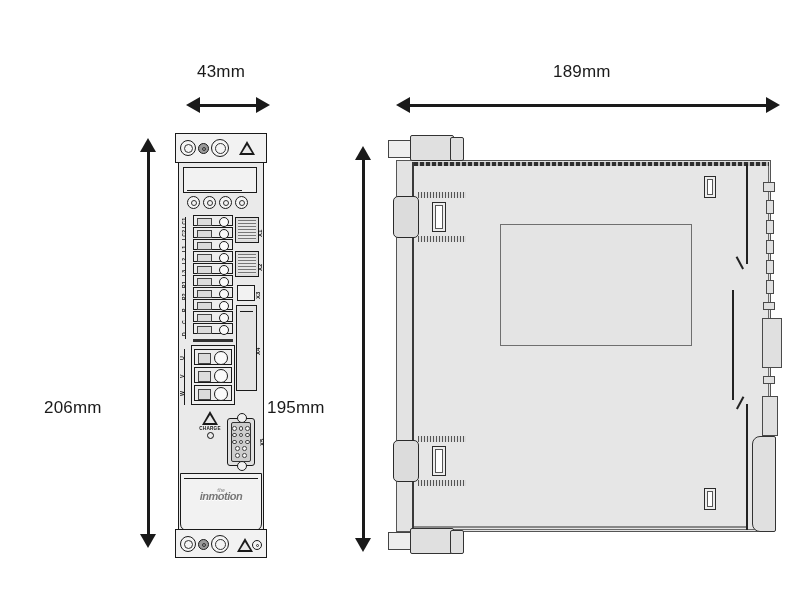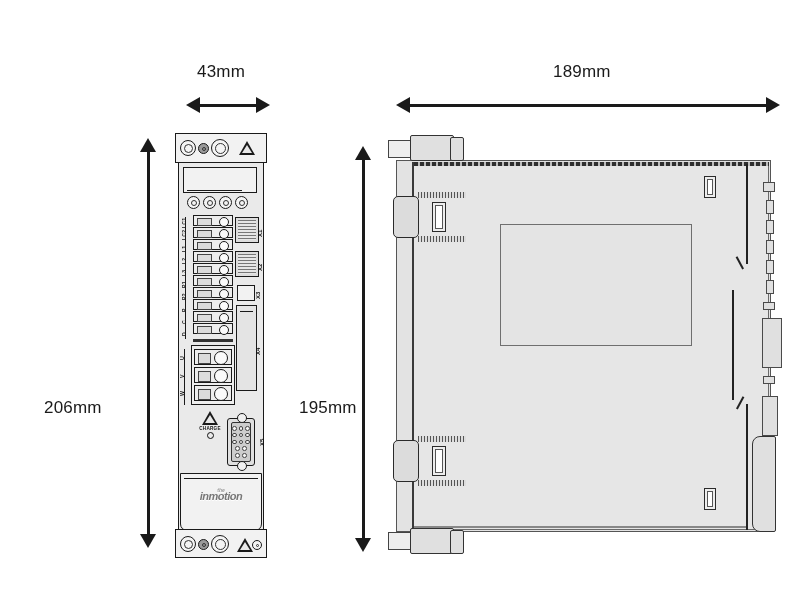--- a/index.html
+++ b/index.html
@@ -104,21 +104,21 @@
     <div class="head r"></div>
 </div>
 
 <div class="abs dimlabel" style="left:44px;top:398px;">206mm</div>
 <div class="arrow-v" style="left:137px;top:138px;width:22px;height:410px;">
   <div class="head t"></div>
     <div class="shaft"></div>
     <div class="head b"></div>
 </div>
 
-<div class="abs dimlabel" style="left:299px;top:398px;text-align:right;">195mm</div>
+<div class="abs dimlabel" style="left:267px;top:398px;text-align:right;">195mm</div>
 <div class="arrow-v" style="left:352px;top:146px;width:22px;height:406px;">
   <div class="head t"></div>
     <div class="shaft"></div>
     <div class="head b"></div>
 </div>
 
 <div id="front-view" class="abs">
 
   <div class="panel" style="left:3px;top:7px;width:86px;height:405px;background:#eaeaea;"></div>
 

